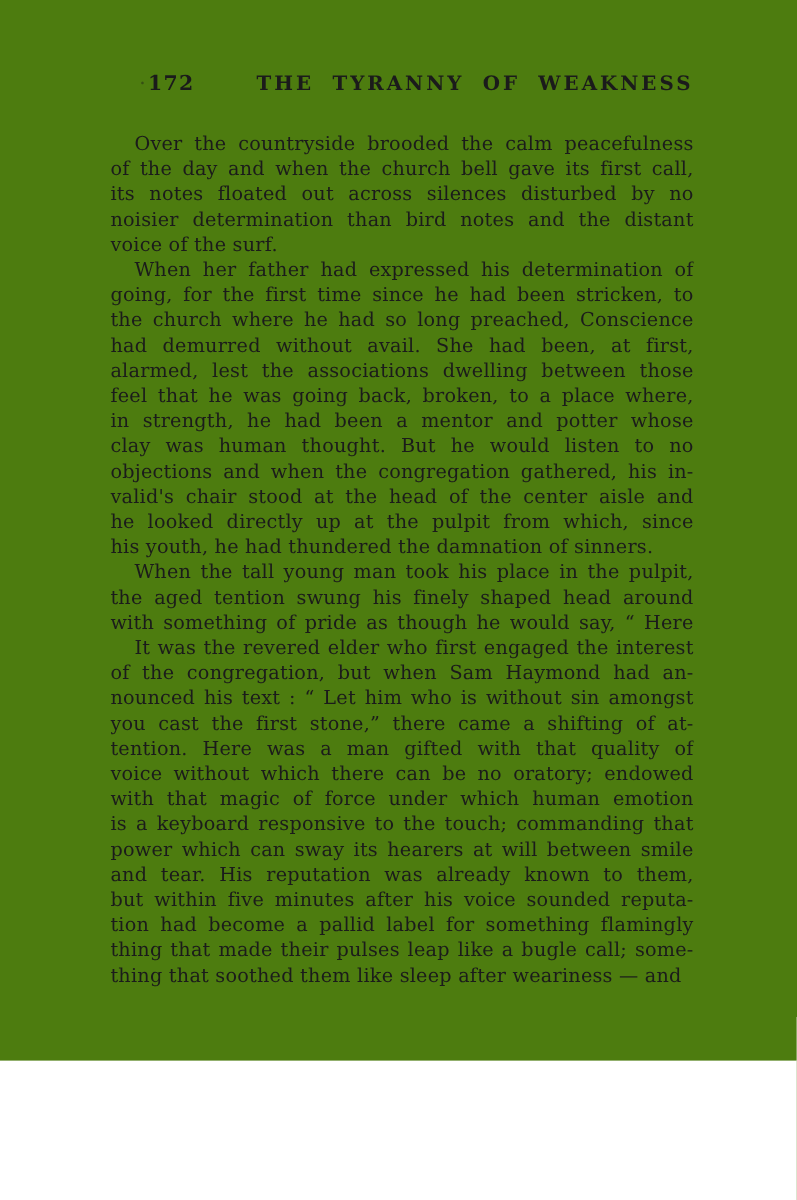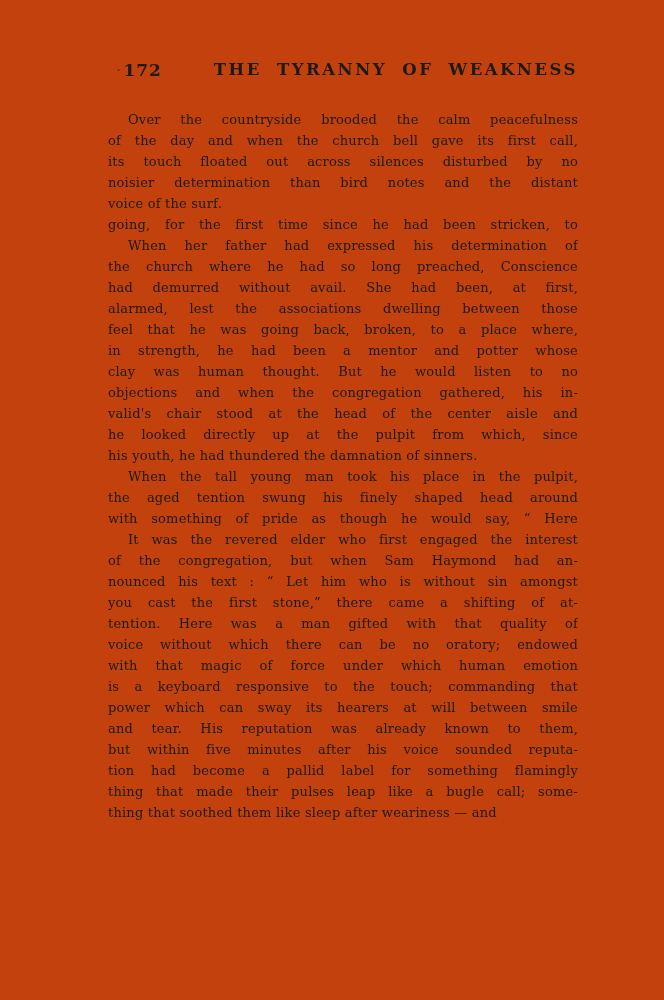--- a/index.html
+++ b/index.html
@@ -3,22 +3,22 @@
 <meta charset="utf-8">
 <style>
   html, body {
     margin: 0;
     padding: 0;
     background: #ffffff;
   }
   .page {
     position: relative;
     width: 664px;
-    height: 1000px;
-    background: #c2410c;
+    height: 884px;
+    background: #4d7c0f;
     color: #1b1b1b;
     font-family: "DejaVu Serif", "Liberation Serif", serif;
     overflow: hidden;
     box-sizing: border-box;
   }
   .page-header {
     position: absolute;
     top: 60px;
     left: 92px;
     width: 486px;
@@ -54,28 +54,27 @@
     position: absolute;
     top: 109px;
     left: 92px;
     width: 486px;
   }
   .paragraph {
     margin: 0;
     padding: 0;
   }
   .line {
-    font-size: 13px;
+    font-size: 16px;
     line-height: 21px;
     letter-spacing: 0.2px;
     text-align: justify;
     text-align-last: justify;
     overflow: hidden;
     white-space: normal;
-    margin-left: 16px;
   }
   .line.first {
     text-indent: 20px;
   }
   .line.last {
     text-align: center;
     text-align-last: left;
   }
 </style>
 </head>
@@ -83,27 +82,27 @@
 
 <div class="page">
   <div class="page-header">
     <span class="page-number">172</span>
     <span class="running-title">THE TYRANNY OF WEAKNESS</span>
   </div>
   <div class="page-body">
       <div class="paragraph">
         <div class="line first">Over the countryside brooded the calm peacefulness</div>
         <div class="line">of the day and when the church bell gave its first call,</div>
-        <div class="line">its touch floated out across silences disturbed by no</div>
+        <div class="line">its notes floated out across silences disturbed by no</div>
         <div class="line">noisier determination than bird notes and the distant</div>
         <div class="line last">voice of the surf.</div>
       </div>
       <div class="paragraph">
+        <div class="line first">When her father had expressed his determination of</div>
         <div class="line">going, for the first time since he had been stricken, to</div>
-        <div class="line first">When her father had expressed his determination of</div>
         <div class="line">the church where he had so long preached, Conscience</div>
         <div class="line">had demurred without avail. She had been, at first,</div>
         <div class="line">alarmed, lest the associations dwelling between those</div>
         <div class="line">feel that he was going back, broken, to a place where,</div>
         <div class="line">in strength, he had been a mentor and potter whose</div>
         <div class="line">clay was human thought. But he would listen to no</div>
         <div class="line">objections and when the congregation gathered, his in-</div>
         <div class="line">valid's chair stood at the head of the center aisle and</div>
         <div class="line">he looked directly up at the pulpit from which, since</div>
         <div class="line last">his youth, he had thundered the damnation of sinners.</div>

